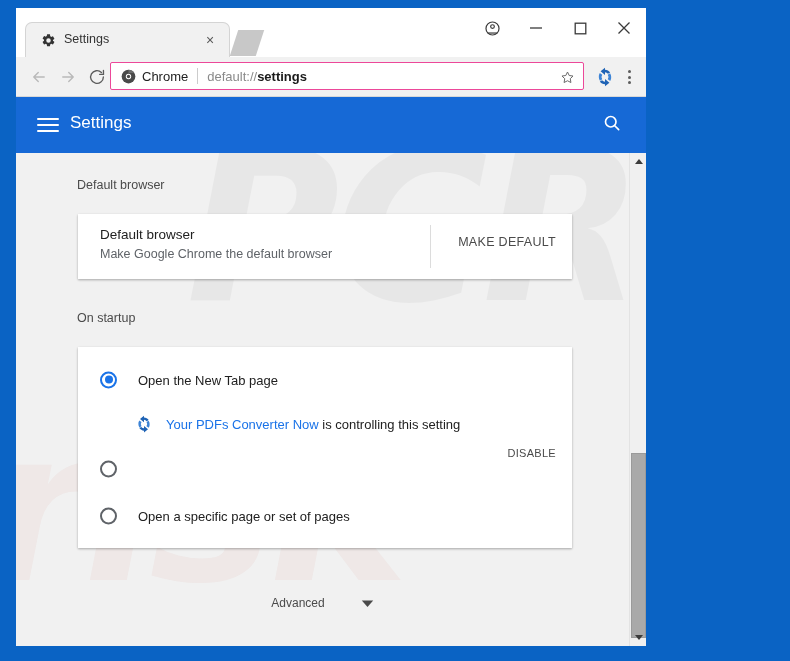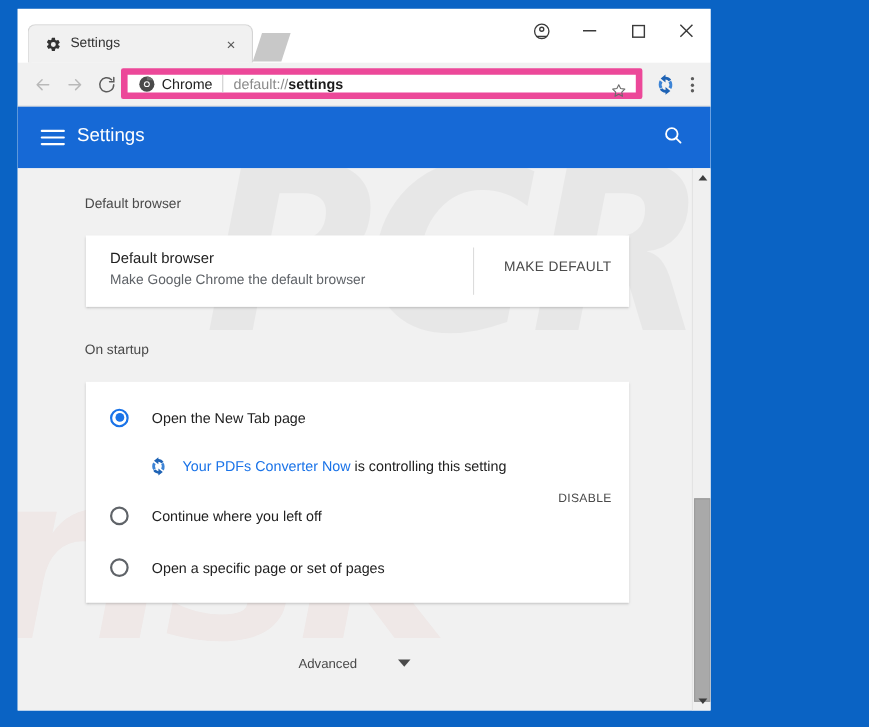--- a/index.html
+++ b/index.html
@@ -129,21 +129,21 @@
   .nav-fwd   { left: 40px;  color: #b9b9b9; }
   .nav-rel   { left: 69px;  color: #5c5c5c; }
 
   .omnibox {
     position: absolute;
     left: 94px;
     top: 5px;
     right: 62px;
     height: 28px;
     background: #ffffff;
-    border: 6px solid #ec4899;
+    border: 1px solid #ec4899;
     border-radius: 2px;
     box-sizing: border-box;
     display: flex;
     align-items: center;
     cursor: text;
   }
   .omni-chrome-icon {
     margin-left: 10px;
     width: 15px;
     height: 15px;
@@ -631,21 +631,20 @@
                   <path d="M8.4 10.2A9.4 9.4 0 0 0 7 16a9.4 9.4 0 0 0 1.7 5.4l3.3-2a5.9 5.9 0 0 1 0-6.8z" fill="#3d84d6"></path>
                   <path d="M23.6 21.8A9.4 9.4 0 0 0 25 16a9.4 9.4 0 0 0-1.7-5.4l-3.3 2a5.9 5.9 0 0 1 0 6.8z" fill="#3d84d6"></path>
                 </svg>
               </div>
               <div class="ctrl-text"><span class="ctrl-link">Your PDFs Converter Now</span><span> is controlling this setting</span></div>
               <div class="ctrl-disable">DISABLE</div>
             </div>
 
             <div class="radio-row">
               <div class="radio"></div>
-              <div class="radio-label">Continue where you left off</div>
             </div>
 
             <div class="radio-row">
               <div class="radio"></div>
               <div class="radio-label">Open a specific page or set of pages</div>
             </div>
 
             <div style="height:9px"></div>
           </div>
 

